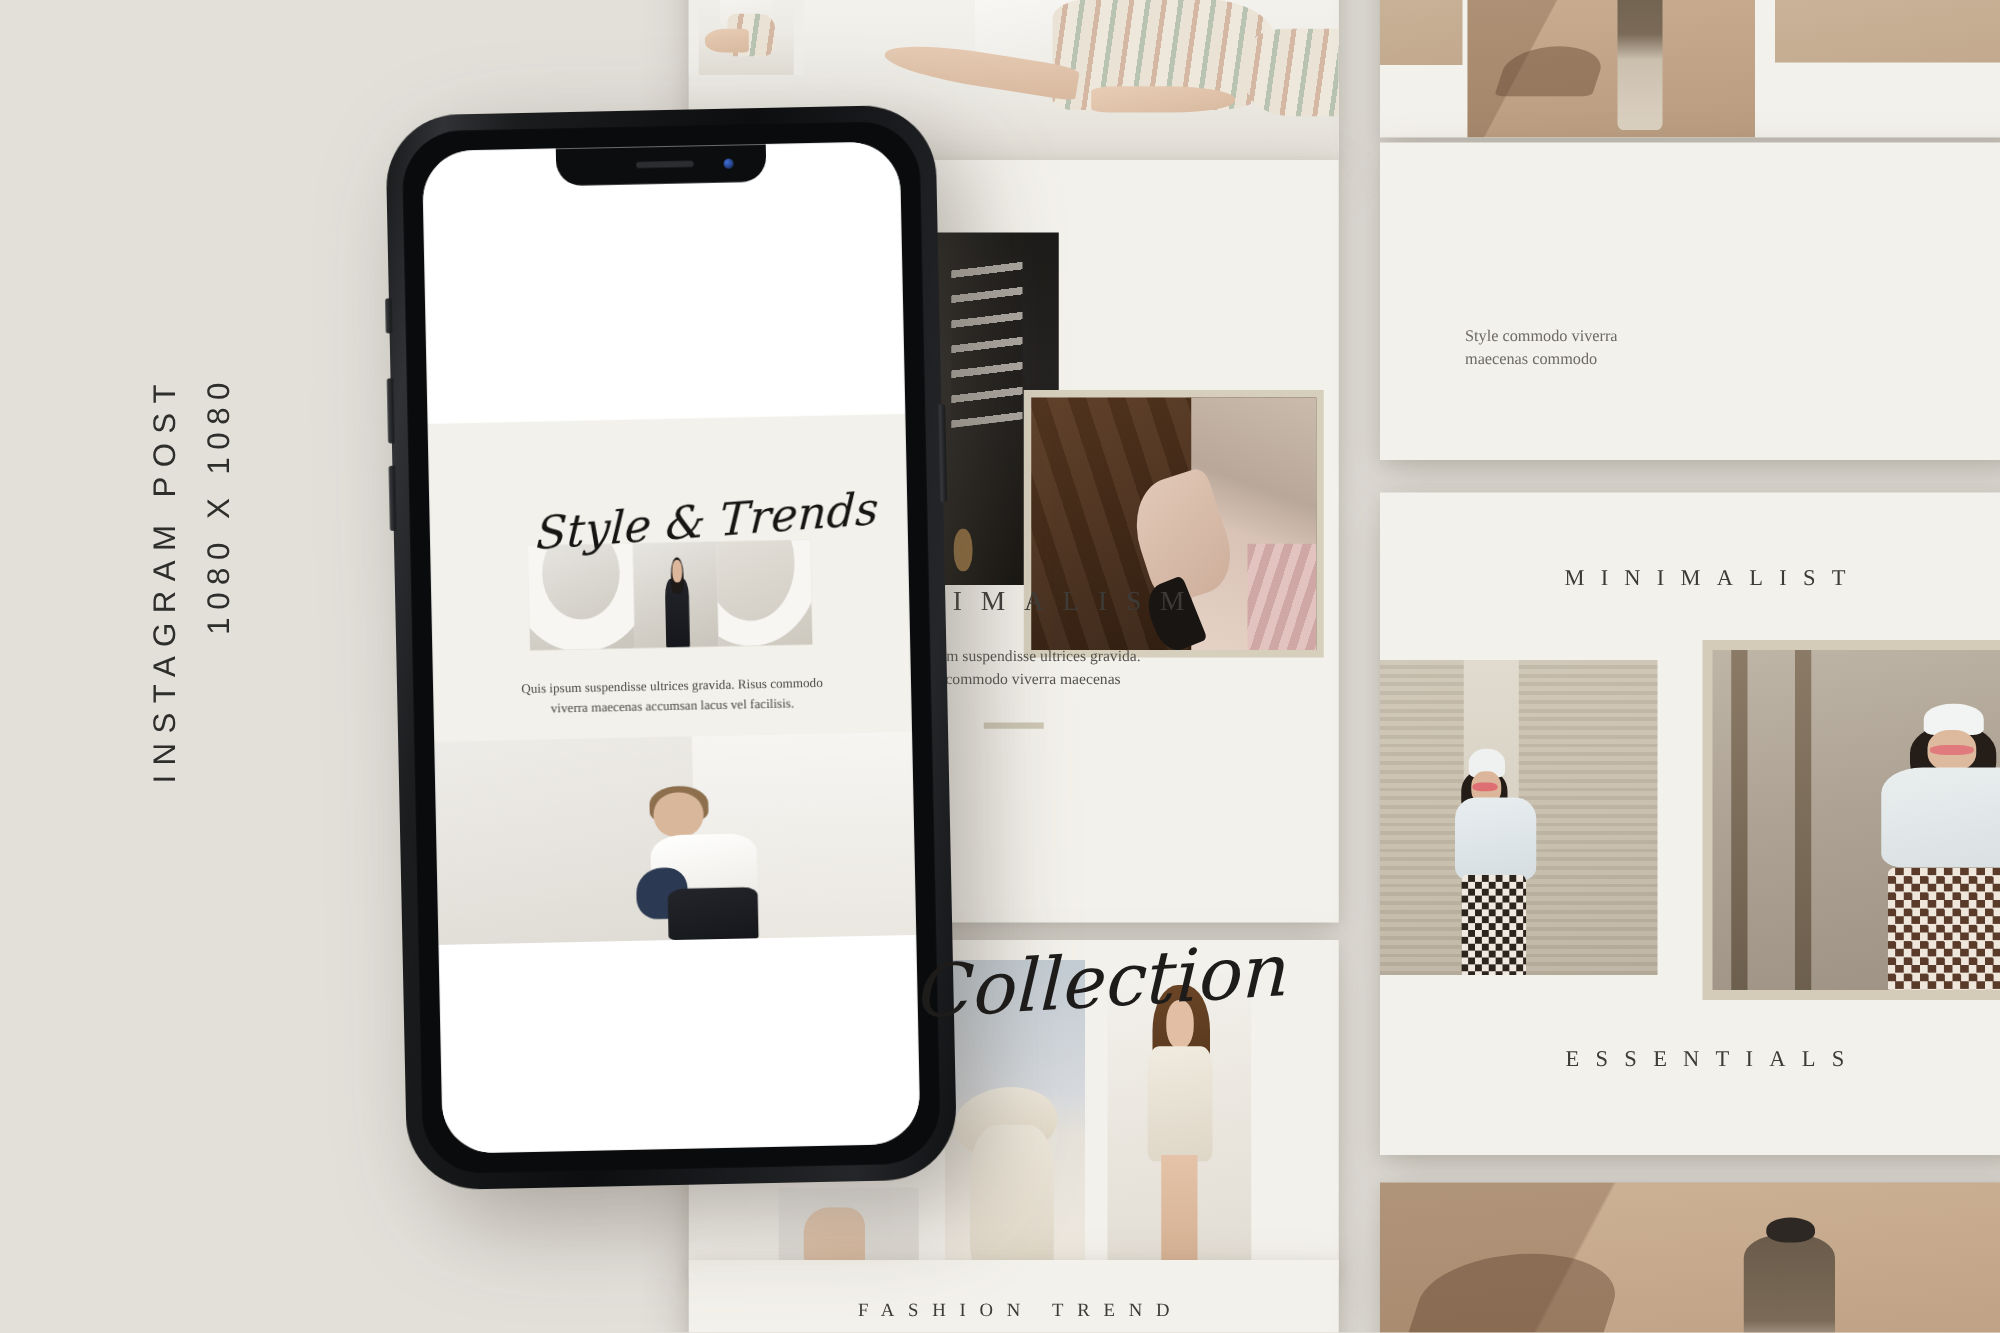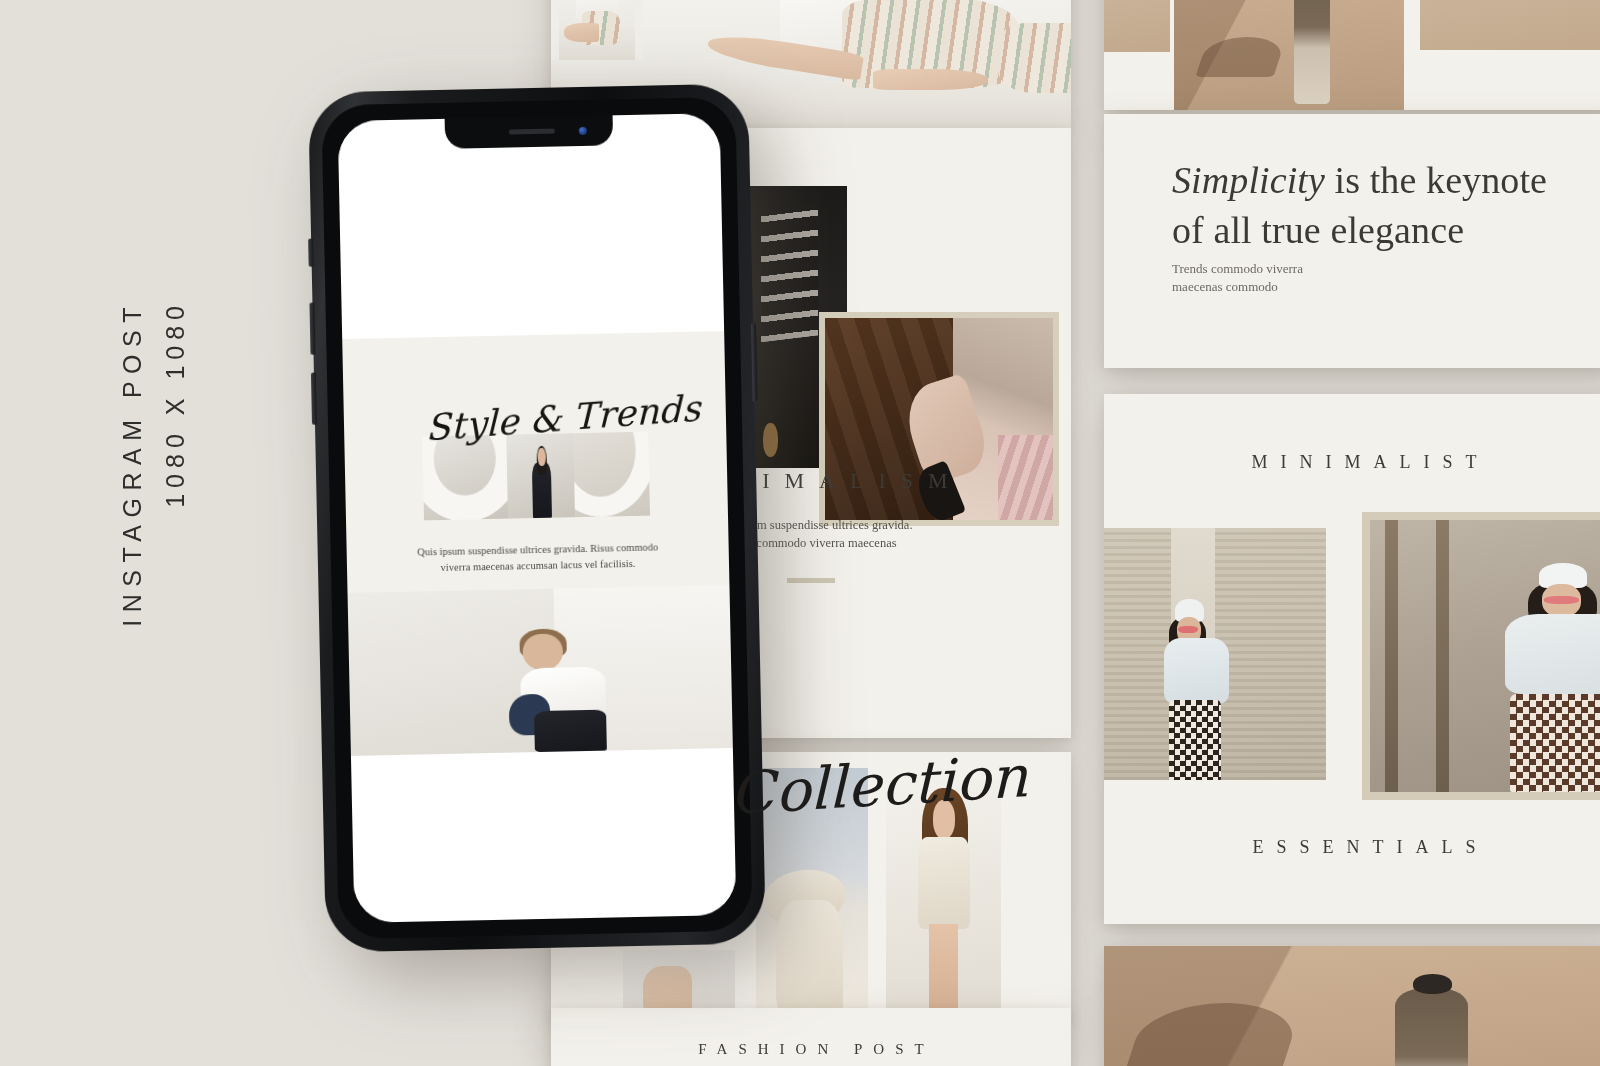--- a/index.html
+++ b/index.html
@@ -482,38 +482,34 @@
       <div class="blazer"></div>
       <div class="legs"></div>
     </div>
     <div class="photo ph-studio2" style="left:72px; top:198px; width:112px; height:72px;">
       <div class="skin" style="left:18%; top:22%; width:44%; height:70%; border-radius:40% 30% 18% 24%;"></div>
     </div>
   </div>
   <div class="script" style="position:absolute; left:735px; top:760px; font-size:58px; z-index:3;">Collection</div>
 
   <div class="card" style="left:551px; top:1008px; width:520px; height:120px;">
-    <div class="spaced-head" style="position:absolute; left:0; top:33px; width:100%; font-size:15px; letter-spacing:11px; padding-left:11px;">FASHION POST</div>
+    <div class="spaced-head" style="position:absolute; left:0; top:33px; width:100%; font-size:15px; letter-spacing:11px; padding-left:11px;">FASHION TREND</div>
   </div>
 
   <div class="card" style="left:1104px; top:-160px; width:520px; height:270px;">
     <div class="photo ph-wall small" style="left:0; top:120px; width:66px; height:92px;"></div>
     <div class="photo ph-wall" style="left:70px; top:118px; width:230px; height:152px;">
       <div class="walkshadow"></div>
       <div class="walker"></div>
     </div>
     <div class="photo ph-wall small" style="left:316px; top:118px; width:210px; height:92px;"></div>
   </div>
 
   <div class="card" style="left:1104px; top:114px; width:520px; height:254px;">
-    <div class="quote-title" style="position:absolute; left:68px; top:42px;">
-      <span class="ital">Simplicity</span><span> is the keynote</span>
-    </div>
-    <div class="quote-title" style="position:absolute; left:68px; top:92px;">of all true elegance</div>
-    <div class="quote-sub" style="position:absolute; left:68px; top:146px;">Trends commodo viverra</div>
+    <div class="quote-sub" style="position:absolute; left:68px; top:146px;">Style commodo viverra</div>
     <div class="quote-sub" style="position:absolute; left:68px; top:164px;">maecenas commodo</div>
   </div>
 
   <div class="card" style="left:1104px; top:394px; width:520px; height:530px;">
     <div class="spaced-head" style="position:absolute; left:0; top:58px; width:100%; font-size:18px; letter-spacing:13px; padding-left:13px;">MINIMALIST</div>
 
     <div class="photo ph-shutter" style="left:0; top:134px; width:222px; height:252px;">
       <div class="pillar"></div>
       <div class="hoodiegirl">
         <div class="hair4"></div>

